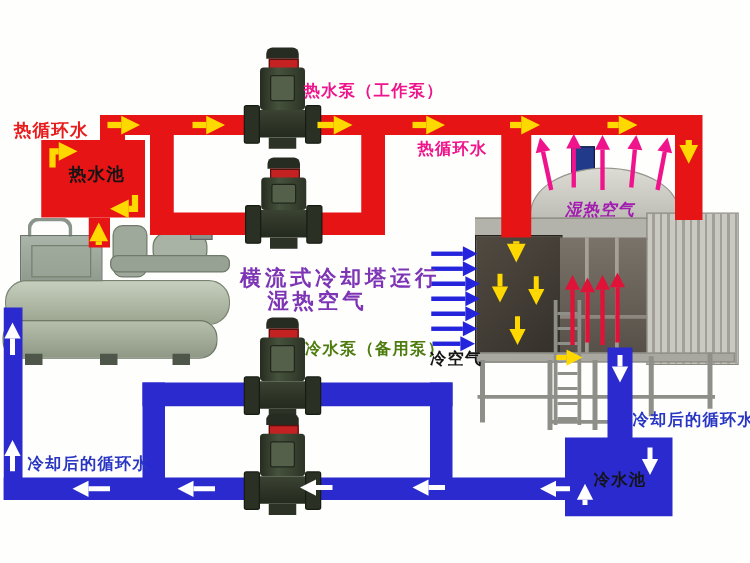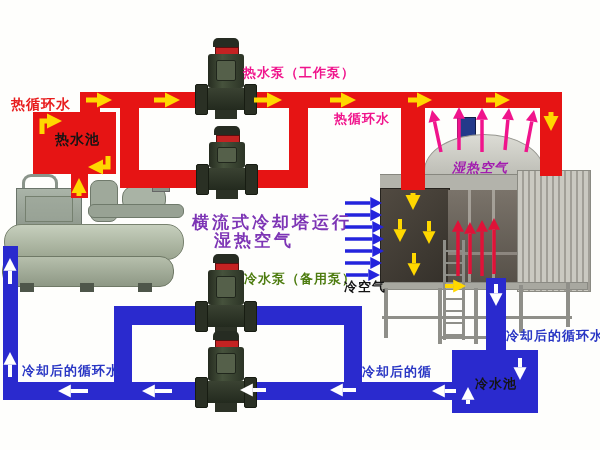--- a/index.html
+++ b/index.html
@@ -257,21 +257,20 @@
     </svg>
 
   <div class="lbl" style="left: 11px; top: 96px; font-size: 14px; color: rgb(232, 28, 28);">热循环水</div>
   <div class="lbl" style="left: 55px; top: 131px; font-size: 14px; color: rgb(20, 20, 20);">热水池</div>
   <div class="lbl" style="left: 243px; top: 64px; color: rgb(240, 20, 140);">热水泵（工作泵）</div>
   <div class="lbl" style="left: 334px; top: 110px; color: rgb(240, 20, 140);">热循环水</div>
   <div class="lbl" style="left: 452px; top: 159px; color: #a21caf; font-style: italic;">湿热空气</div>
   <div class="lbl" style="left: 244px; top: 270px; color: #4d7c0f;">冷水泵（备用泵）</div>
   <div class="lbl" style="left: 344px; top: 278px; color: rgb(20, 20, 20);">冷空气</div>
   <div class="lbl" style="left: 22px; top: 362px; color: rgb(41, 54, 196);">冷却后的循环水</div>
-  <div class="lbl" style="left: 362px; top: 363px; color: rgb(41, 54, 196);">冷却后的循</div>
   <div class="lbl" style="left: 506px; top: 327px; color: rgb(41, 54, 196);">冷却后的循环水</div>
   <div class="lbl" style="left: 475px; top: 375px; color: rgb(20, 20, 20);">冷水池</div>
 
   <div class="title" style="left: 192px; top: 211px; color: rgb(125, 53, 181);">横流式冷却塔运行</div>
   <div class="title" style="left: 214px; top: 229px; color: rgb(125, 53, 181);">湿热空气</div>
 
 <div class="pump" style="left: 199px; top: 38px; height: 84px;">
       <div class="cap" style="top:0"></div>
       <div class="patch" style="top:9px"></div>
       <div class="body" style="top:16px;height:34px">

